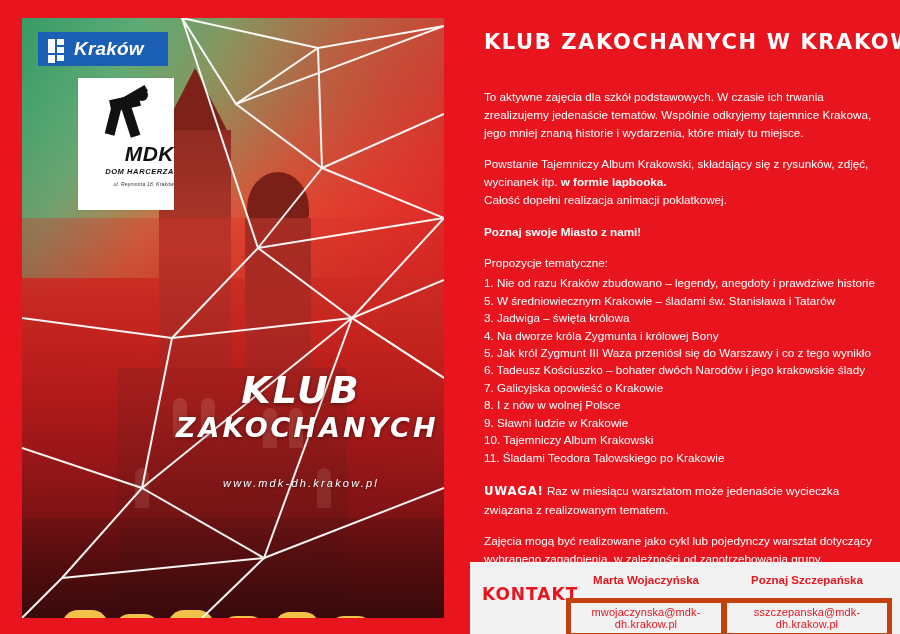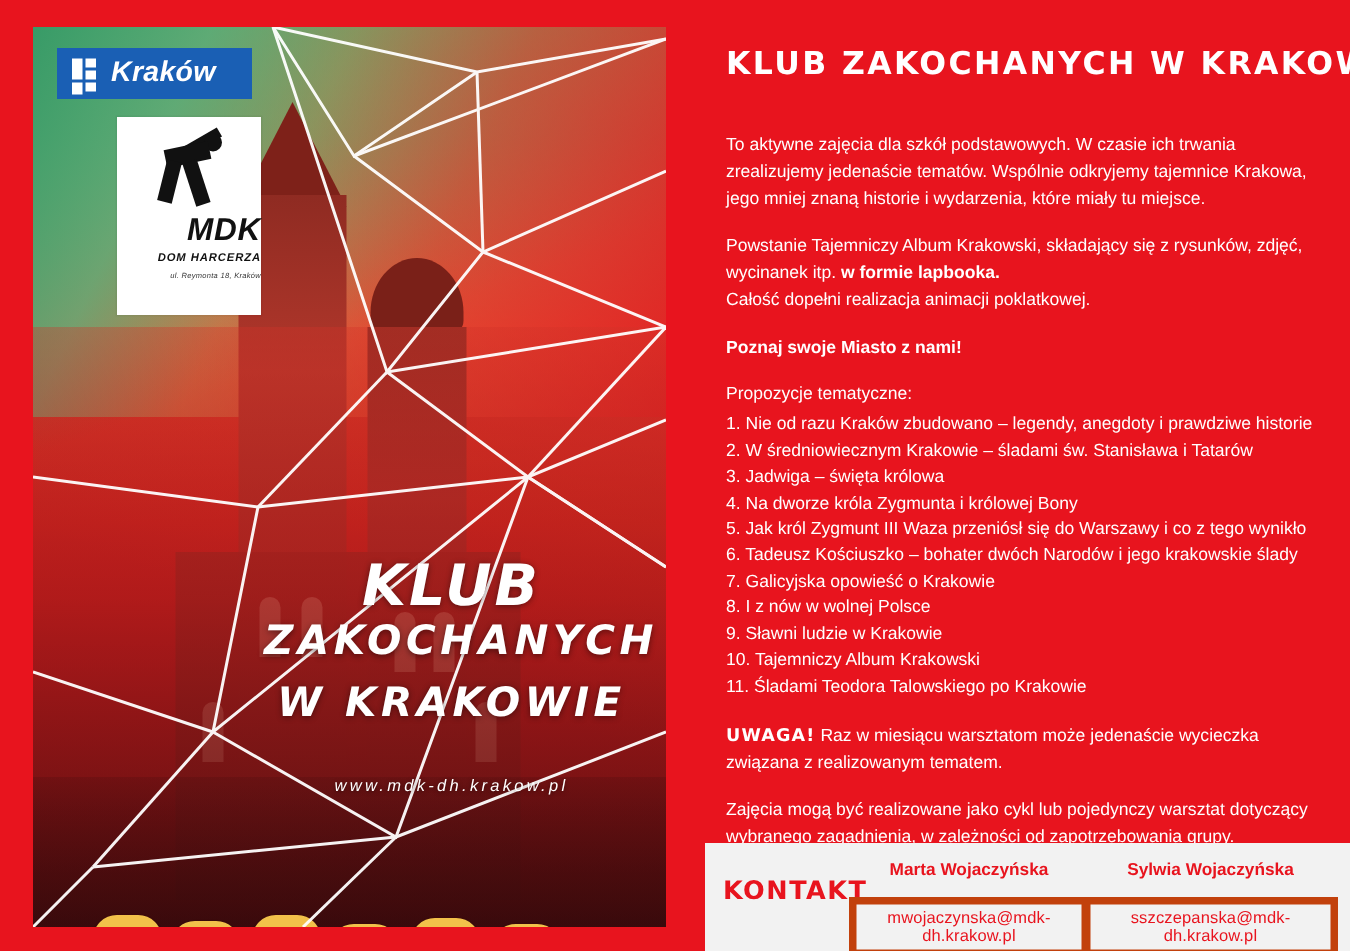--- a/index.html
+++ b/index.html
@@ -412,21 +412,20 @@
           <span class="leg2"></span>
         </div>
         <div class="mdk-title">MDK</div>
         <div class="mdk-sub">DOM HARCERZA</div>
         <div class="mdk-addr">ul. Reymonta 18, Kraków</div>
       </div>
 
       <div class="poster-title">
         <div class="pt-line1">KLUB</div>
         <div class="pt-line2">ZAKOCHANYCH</div>
-        <div class="pt-line3">W KRAKOWIE</div>
         <div class="pt-url">www.mdk-dh.krakow.pl</div>
       </div>
     </div>
   </div>
 
   <div class="right">
     <div class="main-title">KLUB ZAKOCHANYCH W KRAKOWIE</div>
 
     <div class="body-block">
       <p class="p">To aktywne zajęcia dla szkół podstawowych. W czasie ich trwania zrealizujemy jedenaście tematów. Wspólnie odkryjemy tajemnice Krakowa, jego mniej znaną historie i wydarzenia, które miały tu miejsce.</p>
@@ -435,21 +434,21 @@
         <span>Powstanie Tajemniczy Album Krakowski, składający się z rysunków, zdjęć, wycinanek itp. </span><span class="b">w formie lapbooka.</span><br>
         <span>Całość dopełni  realizacja animacji poklatkowej.</span>
       </p>
 
       <p class="p b">Poznaj swoje Miasto z nami!</p>
 
       <p class="list-intro">Propozycje tematyczne:</p>
 
       <ol class="topics">
         <li>1. Nie od razu Kraków zbudowano – legendy, anegdoty i prawdziwe historie</li>
-        <li>2. W średniowiecznym Krakowie – śladami św. Stanisława i Tatarów</li>
+        <li>5. W średniowiecznym Krakowie – śladami św. Stanisława i Tatarów</li>
         <li>3. Jadwiga – święta królowa</li>
         <li>4. Na dworze króla Zygmunta i królowej Bony</li>
         <li>5. Jak król Zygmunt III Waza przeniósł się do Warszawy i co z tego wynikło</li>
         <li>6. Tadeusz Kościuszko – bohater dwóch Narodów i jego krakowskie ślady</li>
         <li>7. Galicyjska opowieść o Krakowie</li>
         <li>8. I z nów w wolnej Polsce</li>
         <li>9. Sławni ludzie w Krakowie</li>
         <li>10. Tajemniczy Album Krakowski</li>
         <li>11. Śladami Teodora Talowskiego po Krakowie</li>
       </ol>
@@ -465,18 +464,18 @@
 
   <div class="contact-bar">
     <div class="contact-label">KONTAKT</div>
 
     <div class="contact-person cp1">
       <div class="cp-name">Marta Wojaczyńska</div>
       <span class="cp-mail">mwojaczynska@mdk-dh.krakow.pl</span>
     </div>
 
     <div class="contact-person cp2">
-      <div class="cp-name">Sylwia Wojaczyńska</div>
+      <div class="cp-name">Poznaj Szczepańska</div>
       <span class="cp-mail">sszczepanska@mdk-dh.krakow.pl</span>
     </div>
   </div>
 
 </div>
 
 </body></html>

